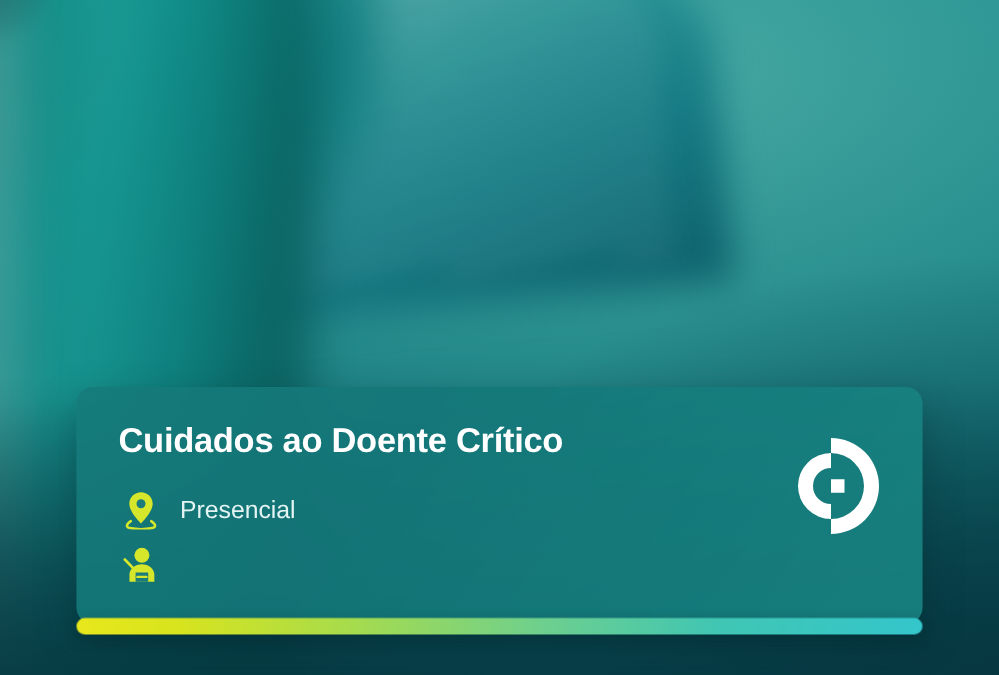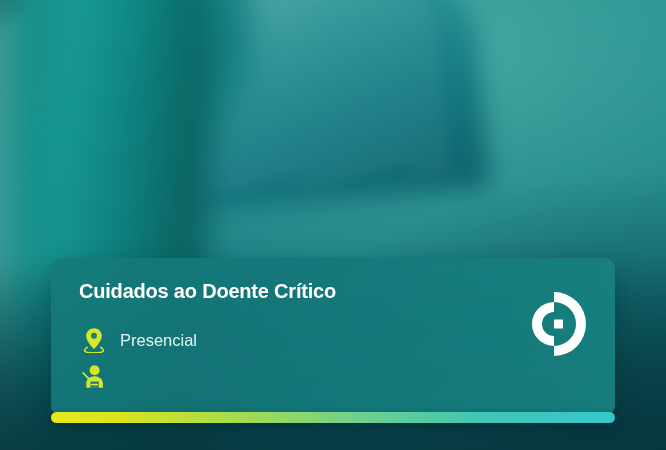--- a/index.html
+++ b/index.html
@@ -134,21 +134,21 @@
     position:absolute;
     left:51px;top:258px;width:564px;height:158px;
     background:linear-gradient(125deg, rgba(22,122,122,.93) 0%, rgba(20,118,120,.93) 35%, rgba(22,126,126,.90) 70%, rgba(26,134,132,.88) 100%);
     border-radius:11px;
     box-shadow:0 10px 26px rgba(3,36,42,.35);
     backdrop-filter:blur(2px);
   }
   .card-title{
     position:absolute;left:28px;top:22px;
     margin:0;
-    font-size:20px;font-weight:bold;color:#ffffff;
+    font-size:23px;font-weight:bold;color:#ffffff;
     letter-spacing:-0.2px;
     white-space:nowrap;
   }
   .meta-list{position:absolute;left:28px;top:64px;}
   .meta-row{display:flex;align-items:center;height:36px;}
   .meta-icon{width:30px;height:28px;display:flex;align-items:center;justify-content:center;flex:0 0 30px;}
   .meta-label{
     margin-left:11px;
     font-size:16.5px;color:#e3f4f3;font-weight:normal;white-space:nowrap;
   }

